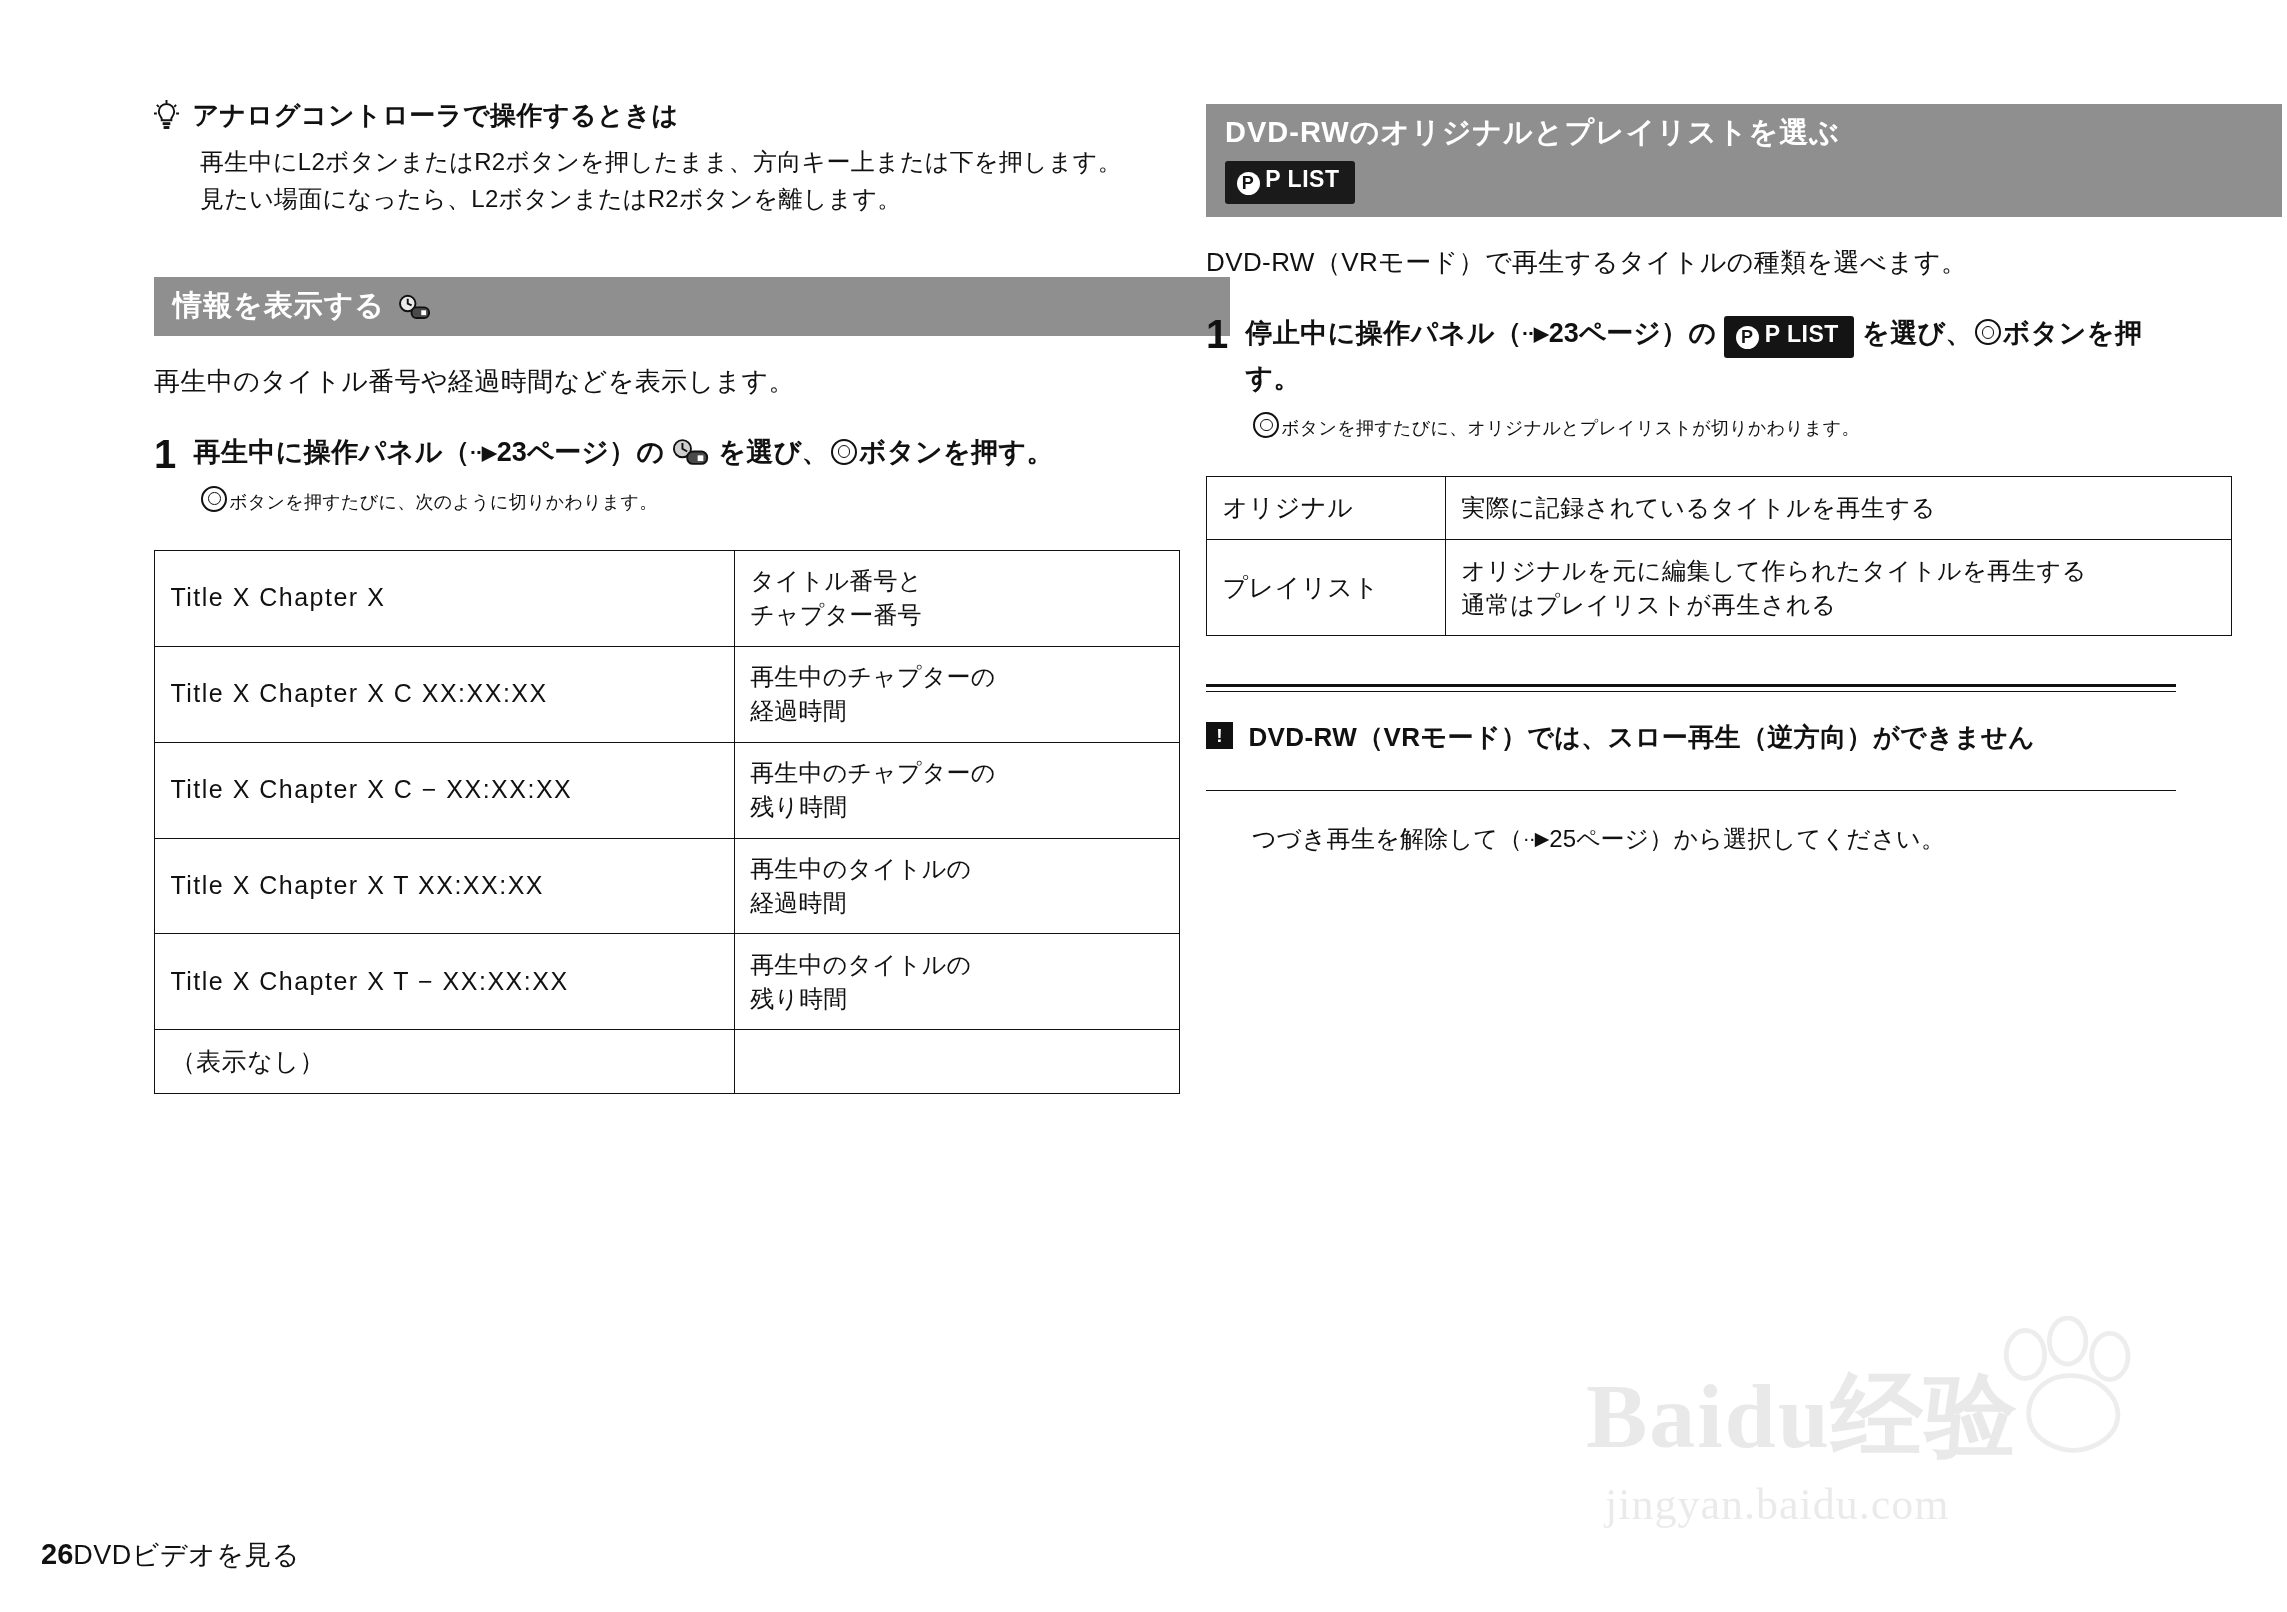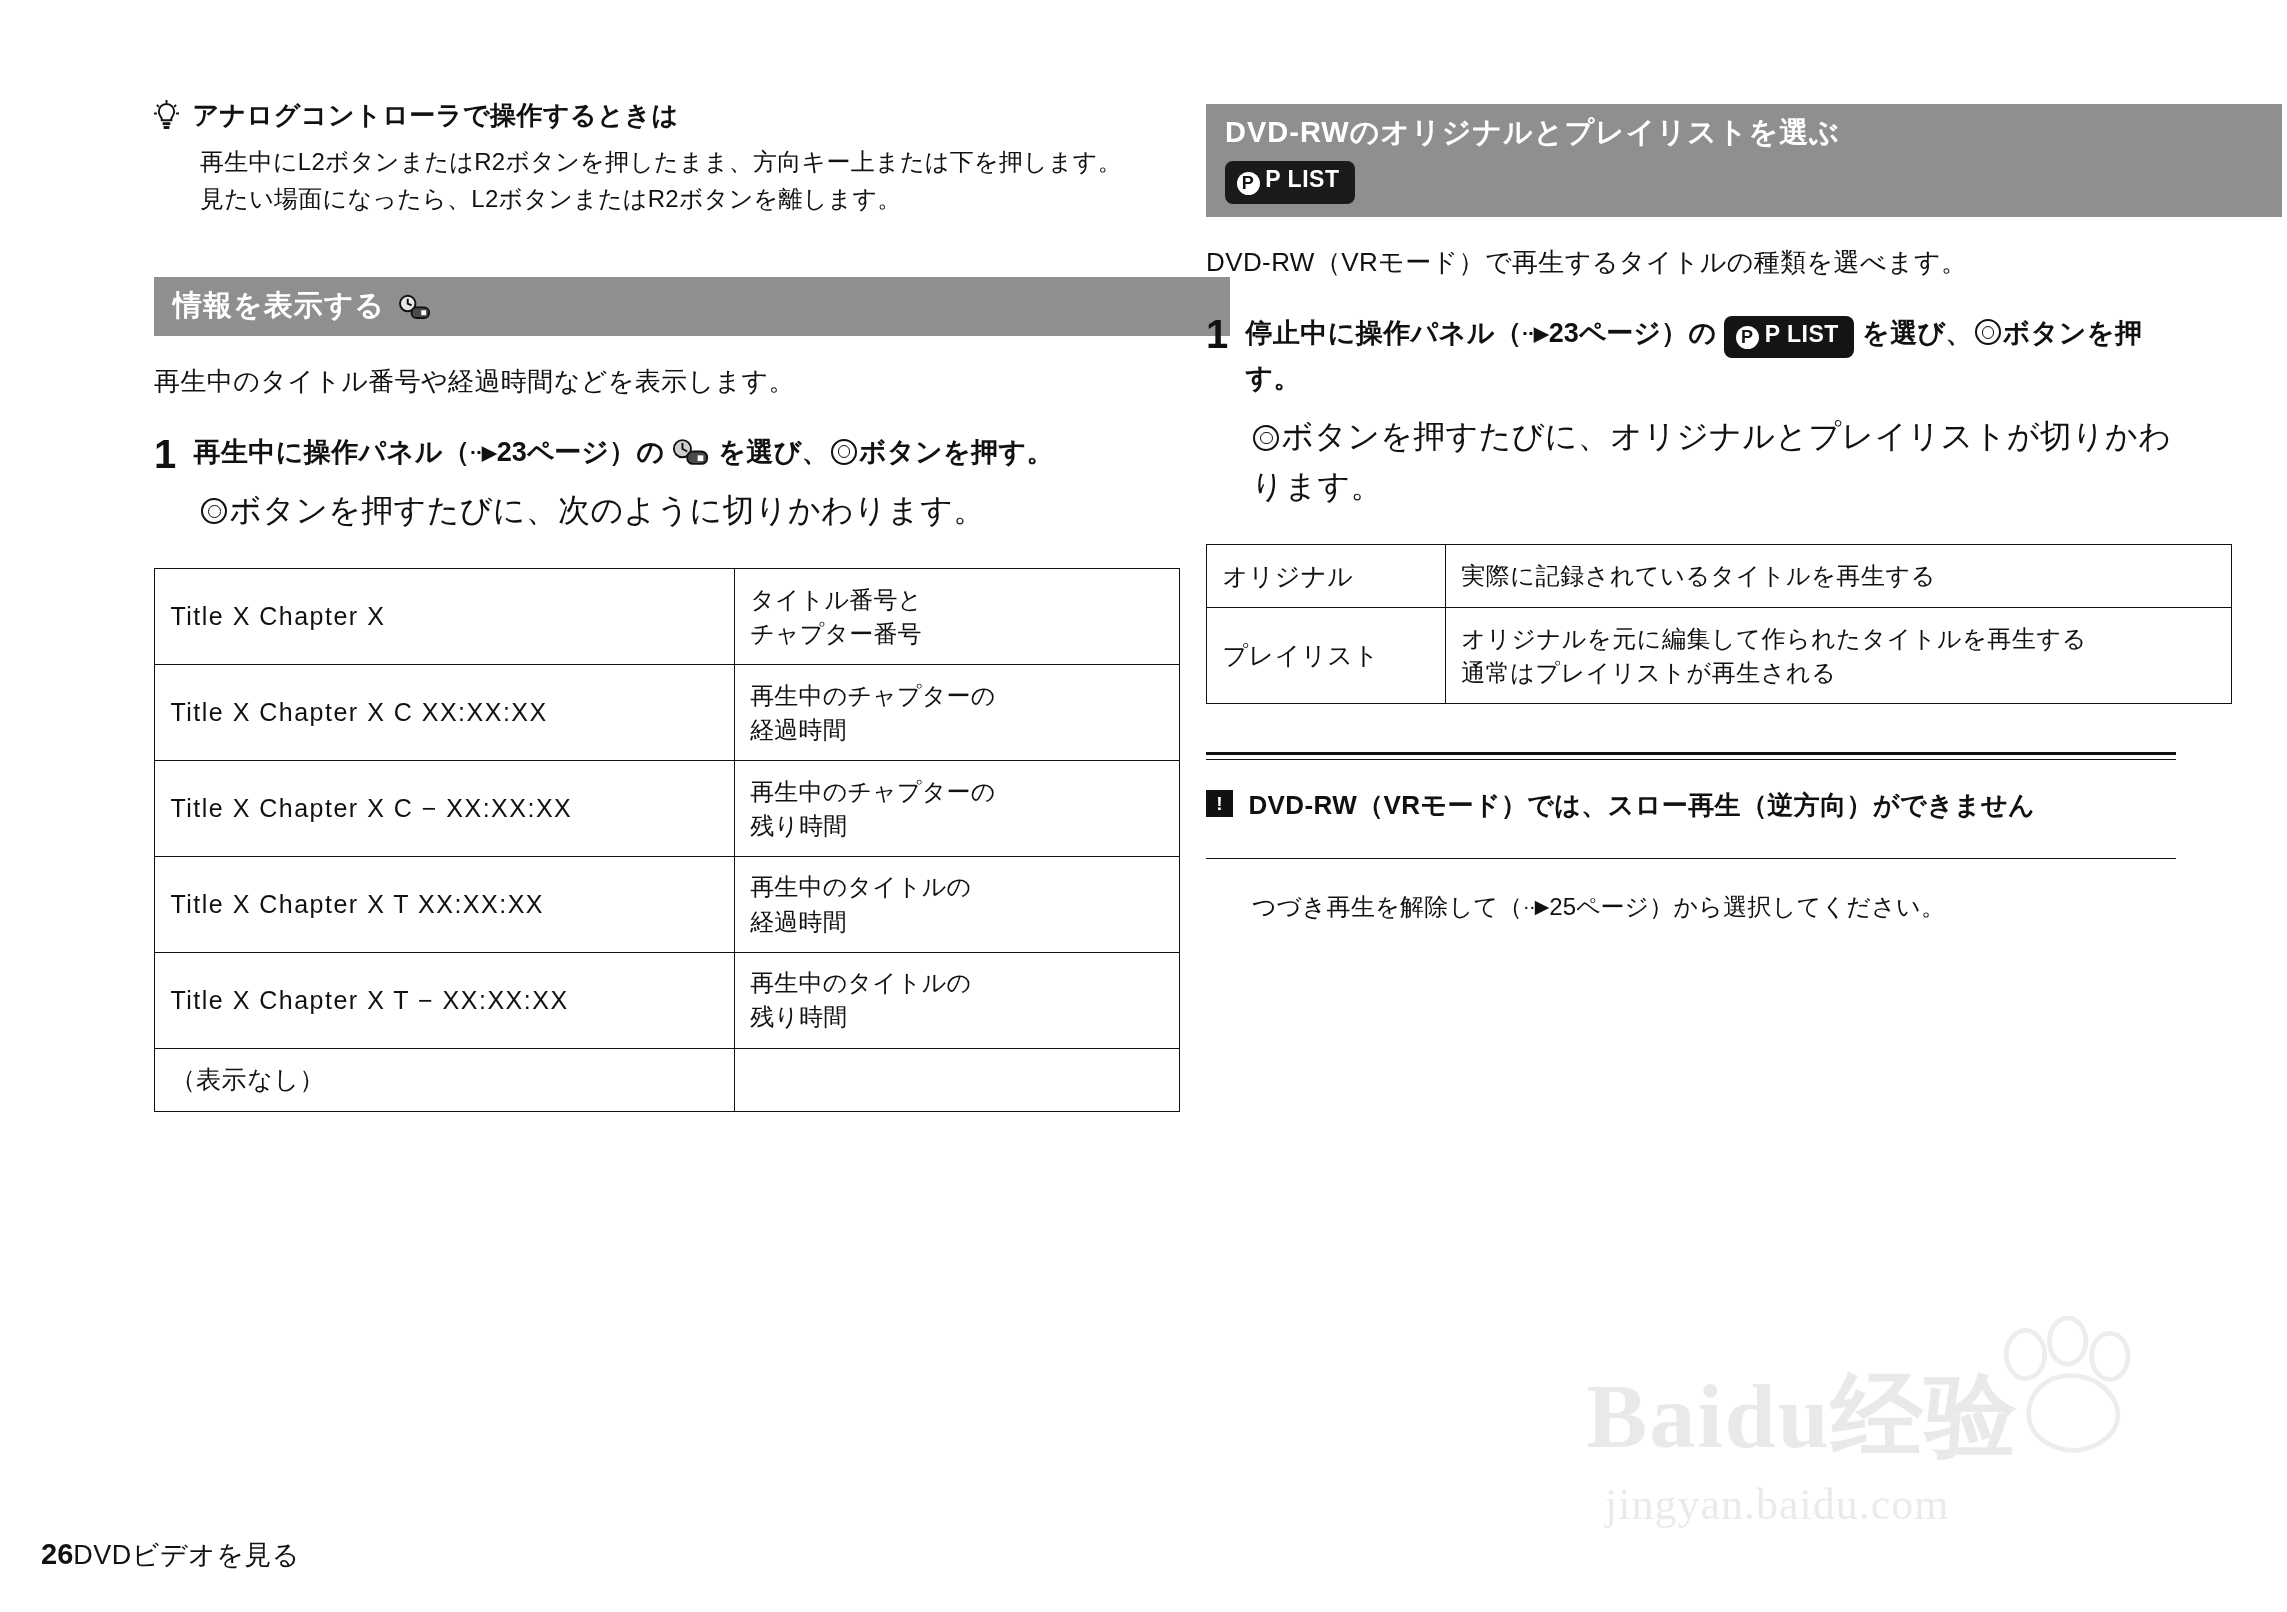--- a/index.html
+++ b/index.html
@@ -77,21 +77,21 @@
     align-items: center;
     gap: 3.8px;
     transform: translateY(1.9px);
   }
 
   
   .plist-pill {
     display: inline-block;
     background: #141414;
     color: #ffffff;
-    border-radius: 8px;
+    border-radius: 3px;
     font-size: 23px;
     font-weight: bold;
     line-height: 1;
     padding: 6.7px 15.4px 8.6px 11.5px;
     letter-spacing: 0.5px;
     white-space: nowrap;
   }
   .plist-pill .pcircle {
     display: inline-block;
     width: 23px;
@@ -129,21 +129,21 @@
     padding-top: 1.9px;
   }
   .step-body { flex: 1 1 auto; }
   .step-title {
     font-size: 27px;
     font-weight: bold;
     line-height: 1.5;
     letter-spacing: 0.4px;
   }
   .step-sub {
-    font-size: 32px;
+    font-size: 18px;
     line-height: 1.55;
     letter-spacing: 0.3px;
     margin-top: 13.4px;
     margin-left: 5.8px;
   }
   .inline-ic { display: inline-flex; align-items: center; vertical-align: -5.8px; }
   .circ-btn {
     display: inline-block;
     width: 26px; height: 26px;
     border: 2.9px solid #111;

